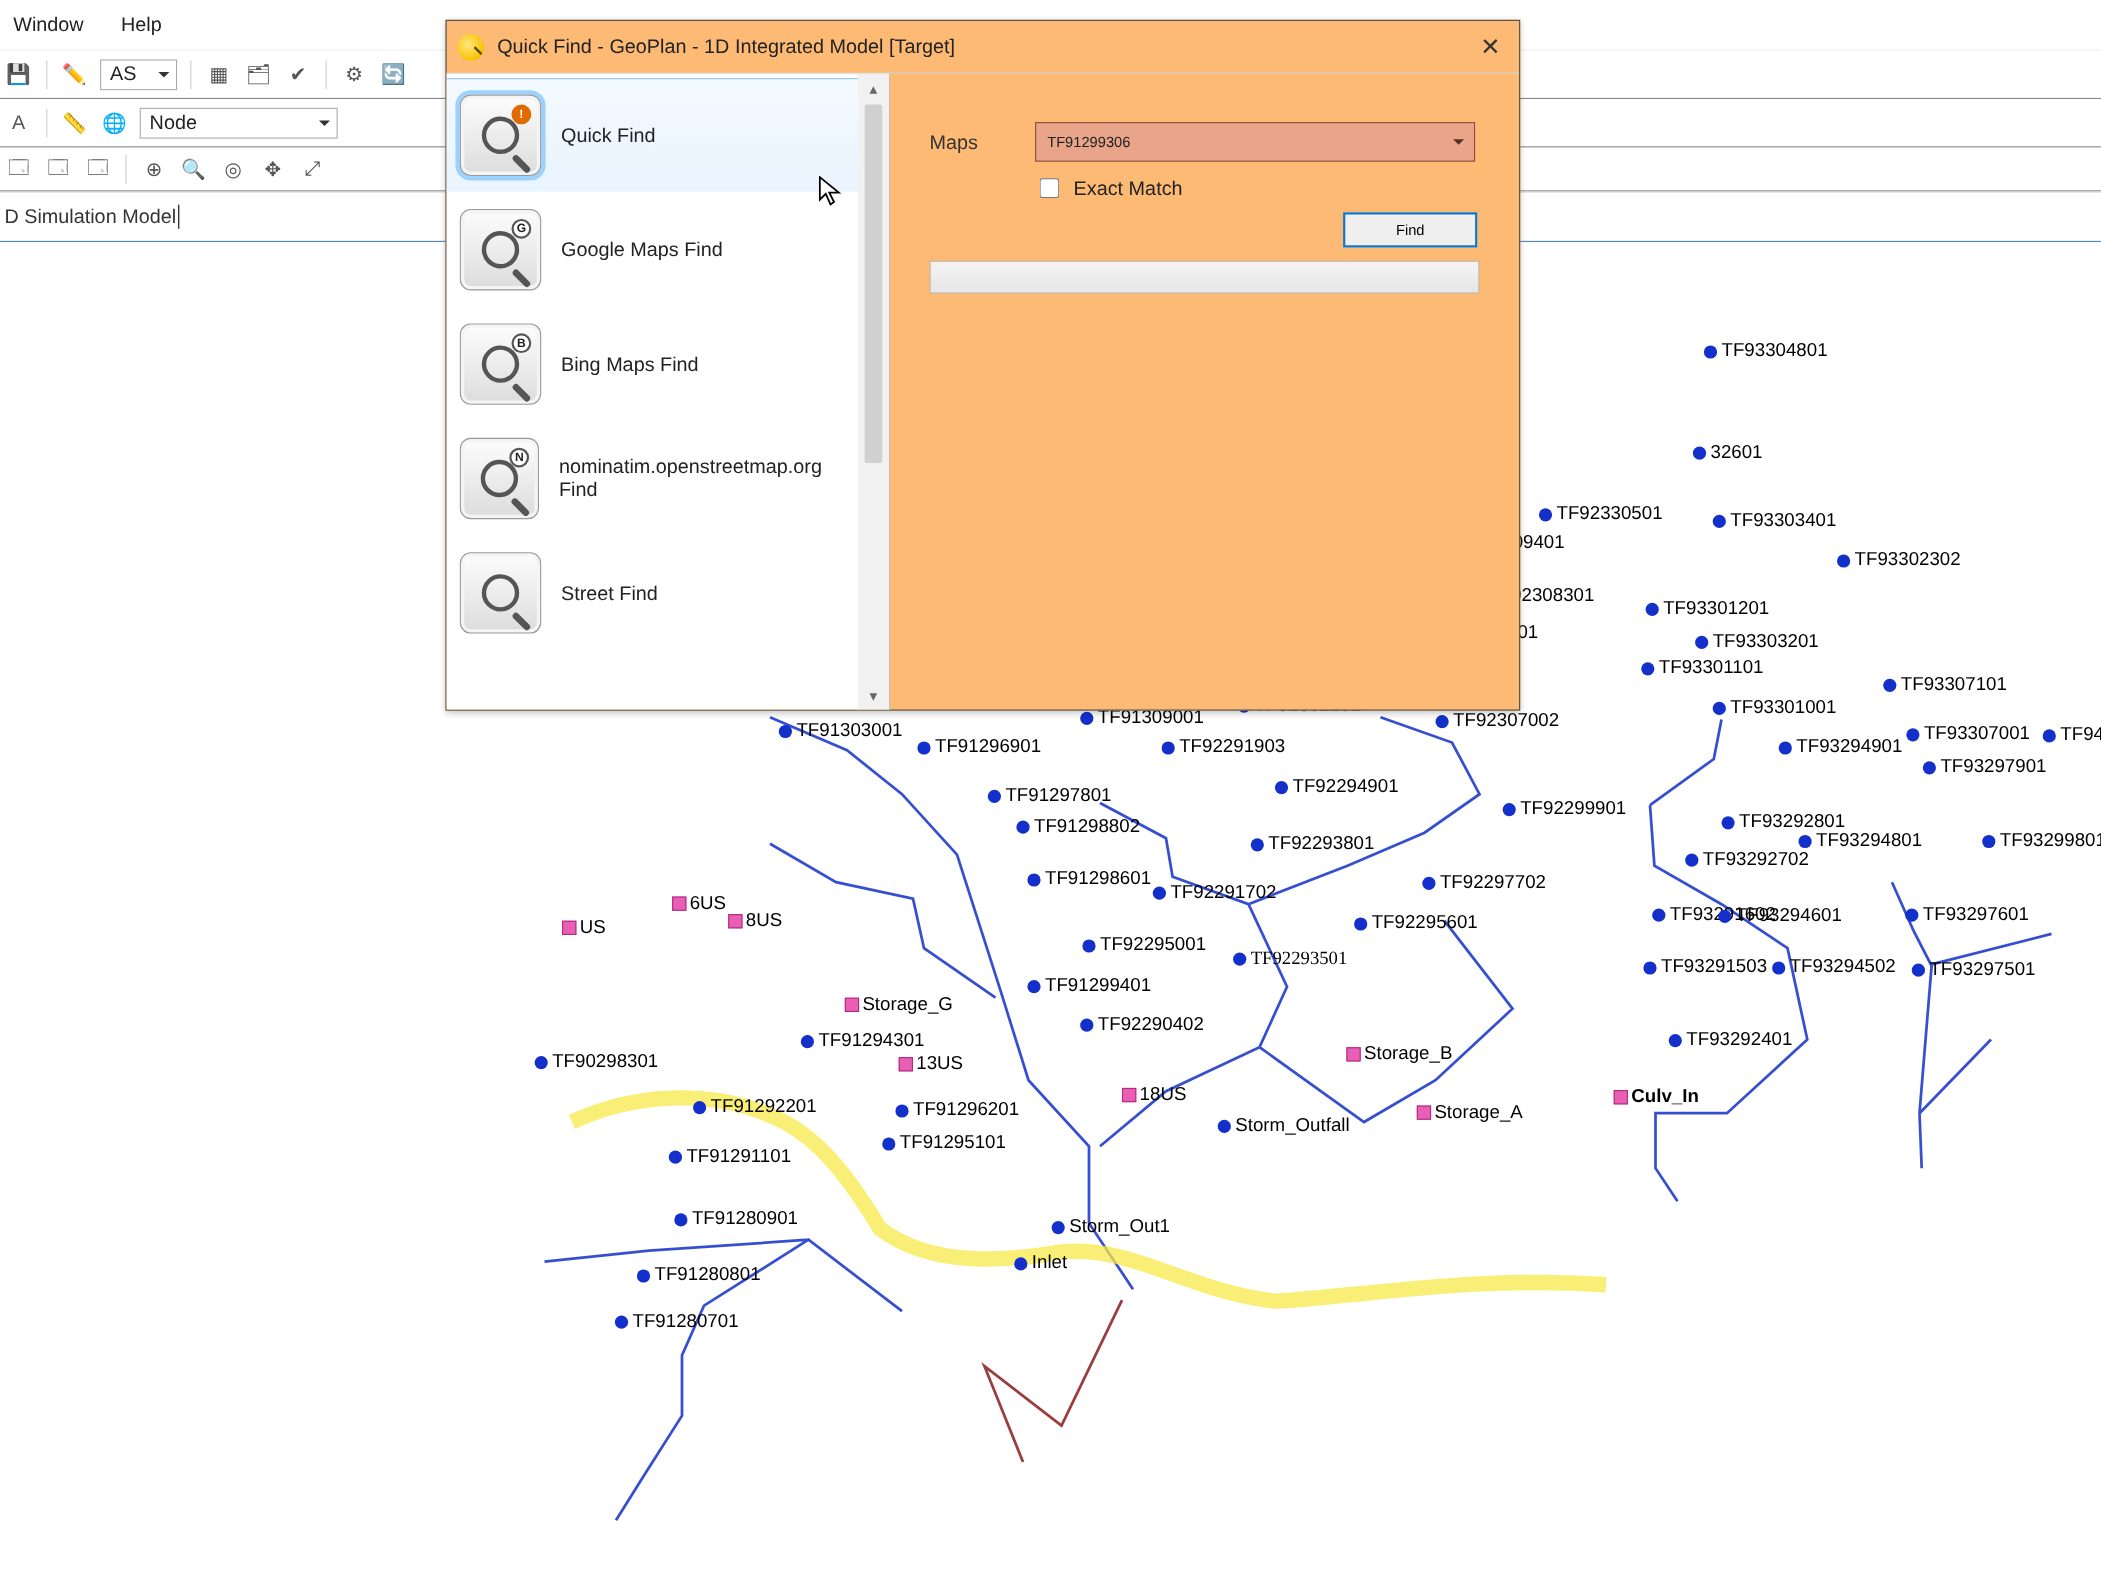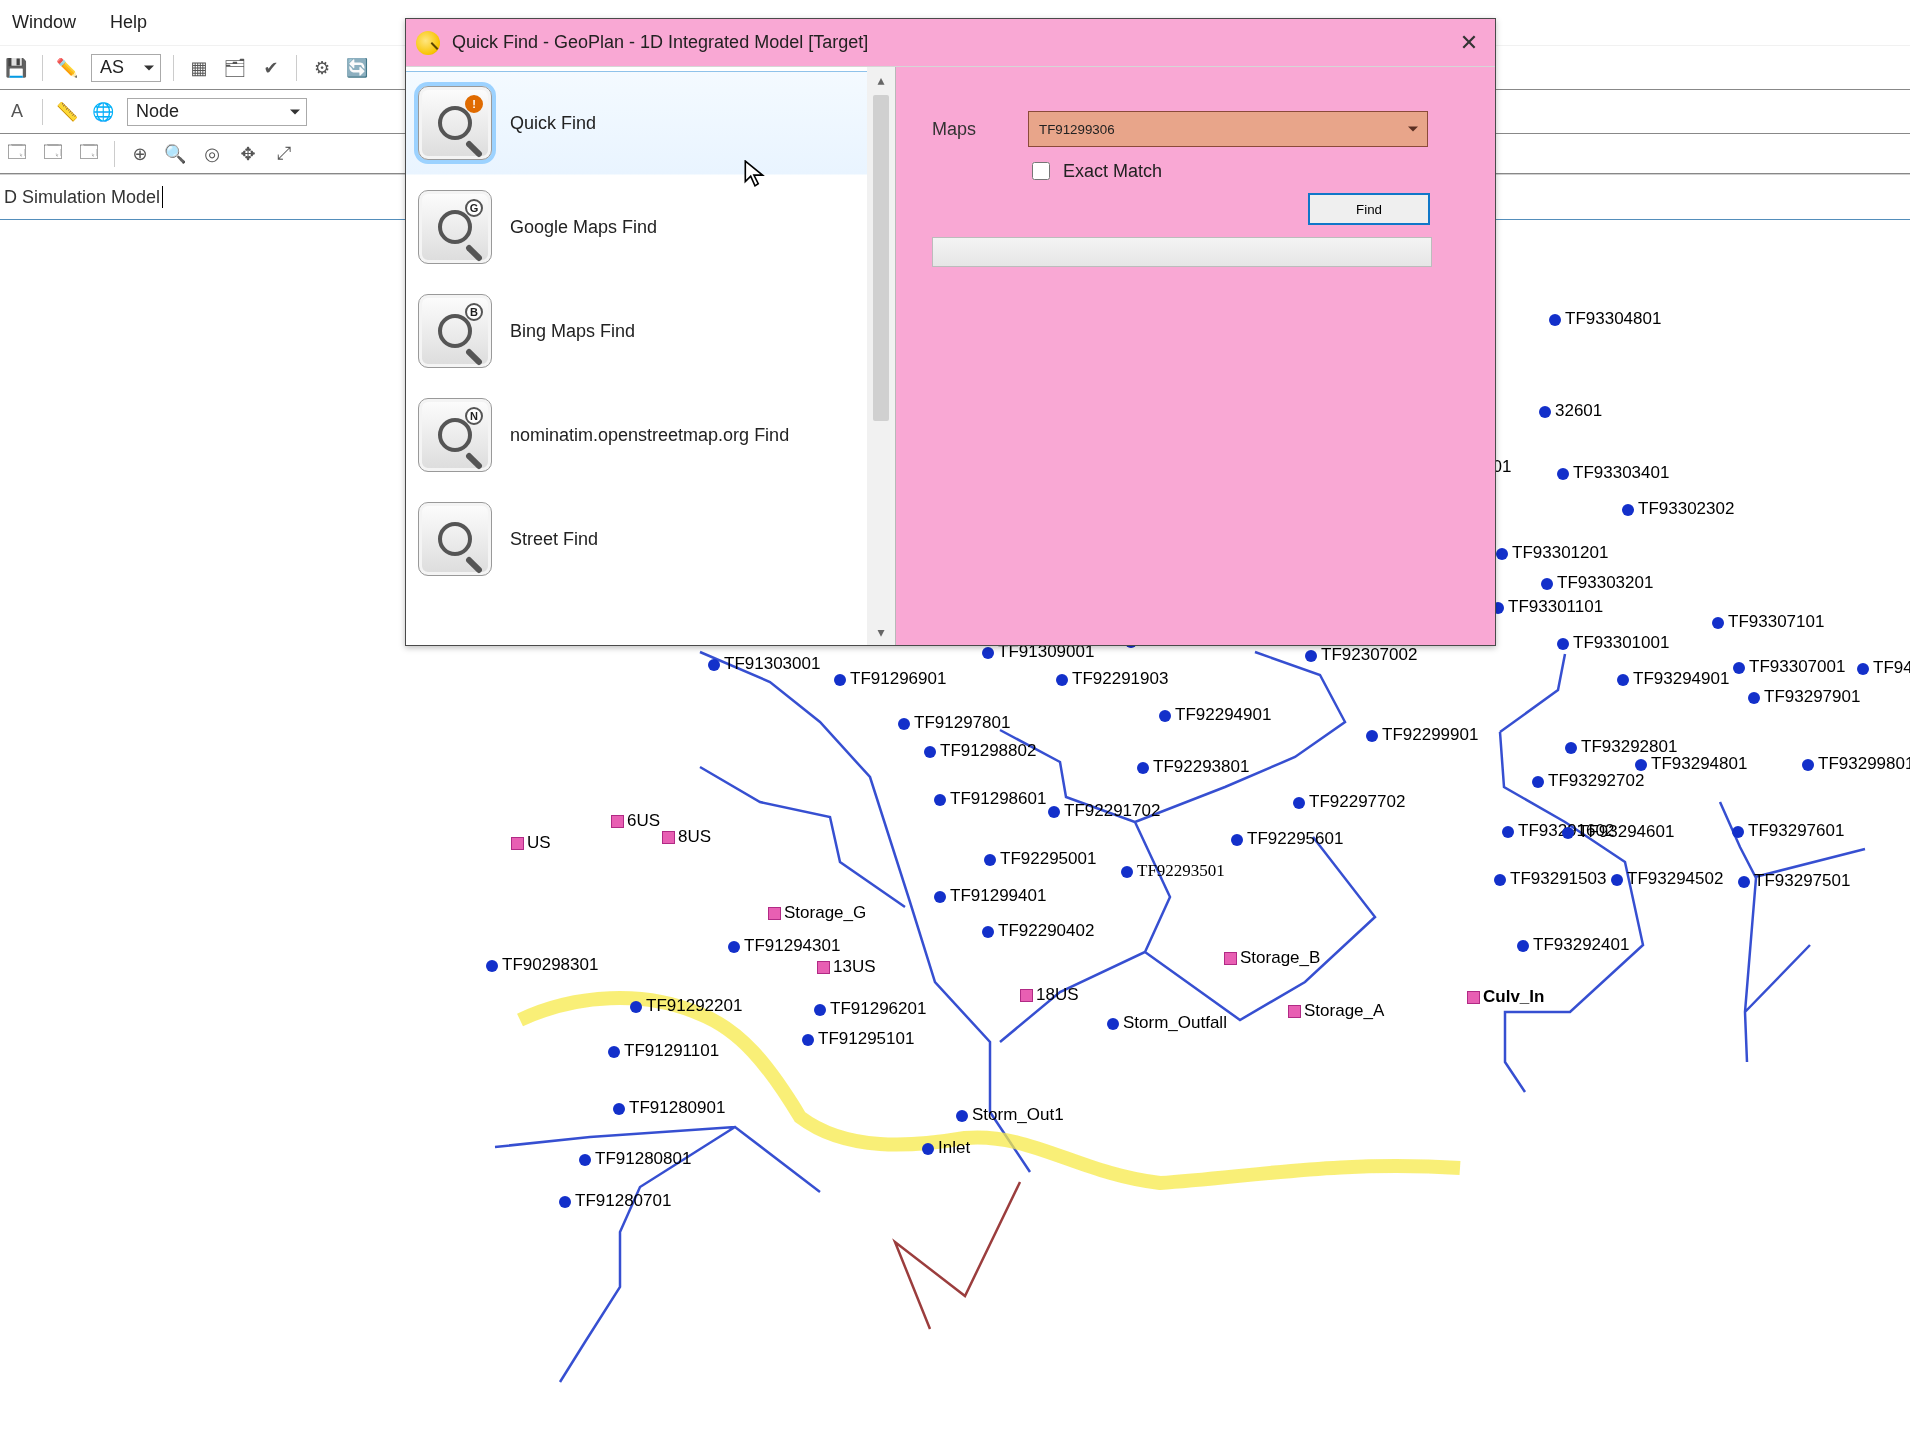--- a/index.html
+++ b/index.html
@@ -59,22 +59,22 @@
   }
   .statusbar::before{
     content:""; position:absolute; left:0; right:0; bottom:-1px;
     height:1px; background:#1a7cc7; opacity:.6;
   }
 
   
   .dialog {
     position:absolute;
     left:405px; top:18px;
-    width:1091px; height:628px;
-    background:#f9a8d4;
+    width:977px; height:628px;
+    background:#fdba74;
     border:1px solid #4a4a4a;
     box-shadow:0 2px 6px rgba(0,0,0,0.25);
   }
   .titlebar {
     height:48px;
     display:flex; align-items:center;
     padding:0 0 0 10px;
     border-bottom:1px solid #d6d6d6;
   }
   .titlebar .icon {
@@ -377,21 +377,21 @@
       <div class="node" style="left: 1305px; top: 463px;"><span class="dot"></span>TF92307002</div>
       <div class="node" style="left: 1159px; top: 523px;"><span class="dot"></span>TF92294901</div>
       <div class="node" style="left: 1137px; top: 575px;"><span class="dot"></span>TF92293801</div>
       <div class="node" style="left: 1048px; top: 619px;"><span class="dot"></span>TF92291702</div>
       <div class="node" style="left: 1121px; top: 679px; font-family: Liberation Serif, serif;"><span class="dot"></span>TF92293501</div>
       <div class="node" style="left: 1231px; top: 647px;"><span class="dot"></span>TF92295601</div>
       <div class="node" style="left: 1293px; top: 598px; margin-top: 12px;"><span class="dot"></span>TF92297702</div>
       <div class="node" style="left: 1366px; top: 543px;"><span class="dot"></span>TF92299901</div>
       <div class="node" style="left: 1399px; top: 275px;"><span class="dot"></span>TF92330501</div>
       <div class="node" style="left: 1557px; top: 281px;"><span class="dot"></span>TF93303401</div>
-      <div class="node" style="left: 1576px; top: 317px; padding-left: 46px;"><span class="dot"></span>TF93302302</div>
+      <div class="node" style="left: 1624px; top: 317px; padding-left: 46px;"><span class="dot"></span>TF93302302</div>
       <div class="node" style="left: 1541px; top: 391px;"><span class="dot"></span>TF93303201</div>
       <div class="node" style="left: 1496px; top: 361px;"><span class="dot"></span>TF93301201</div>
       <div class="node" style="left: 1492px; top: 415px;"><span class="dot"></span>TF93301101</div>
       <div class="node" style="left: 1557px; top: 451px;"><span class="dot"></span>TF93301001</div>
       <div class="node" style="left: 1712px; top: 430px;"><span class="dot"></span>TF93307101</div>
       <div class="node" style="left: 1733px; top: 475px;"><span class="dot"></span>TF93307001</div>
       <div class="node" style="left: 1857px; top: 476px;"><span class="dot"></span>TF943</div>
       <div class="node" style="left: 1617px; top: 487px;"><span class="dot"></span>TF93294901</div>
       <div class="node" style="left: 1748px; top: 505px;"><span class="dot"></span>TF93297901</div>
       <div class="node" style="left: 1565px; top: 555px;"><span class="dot"></span>TF93292801</div>

